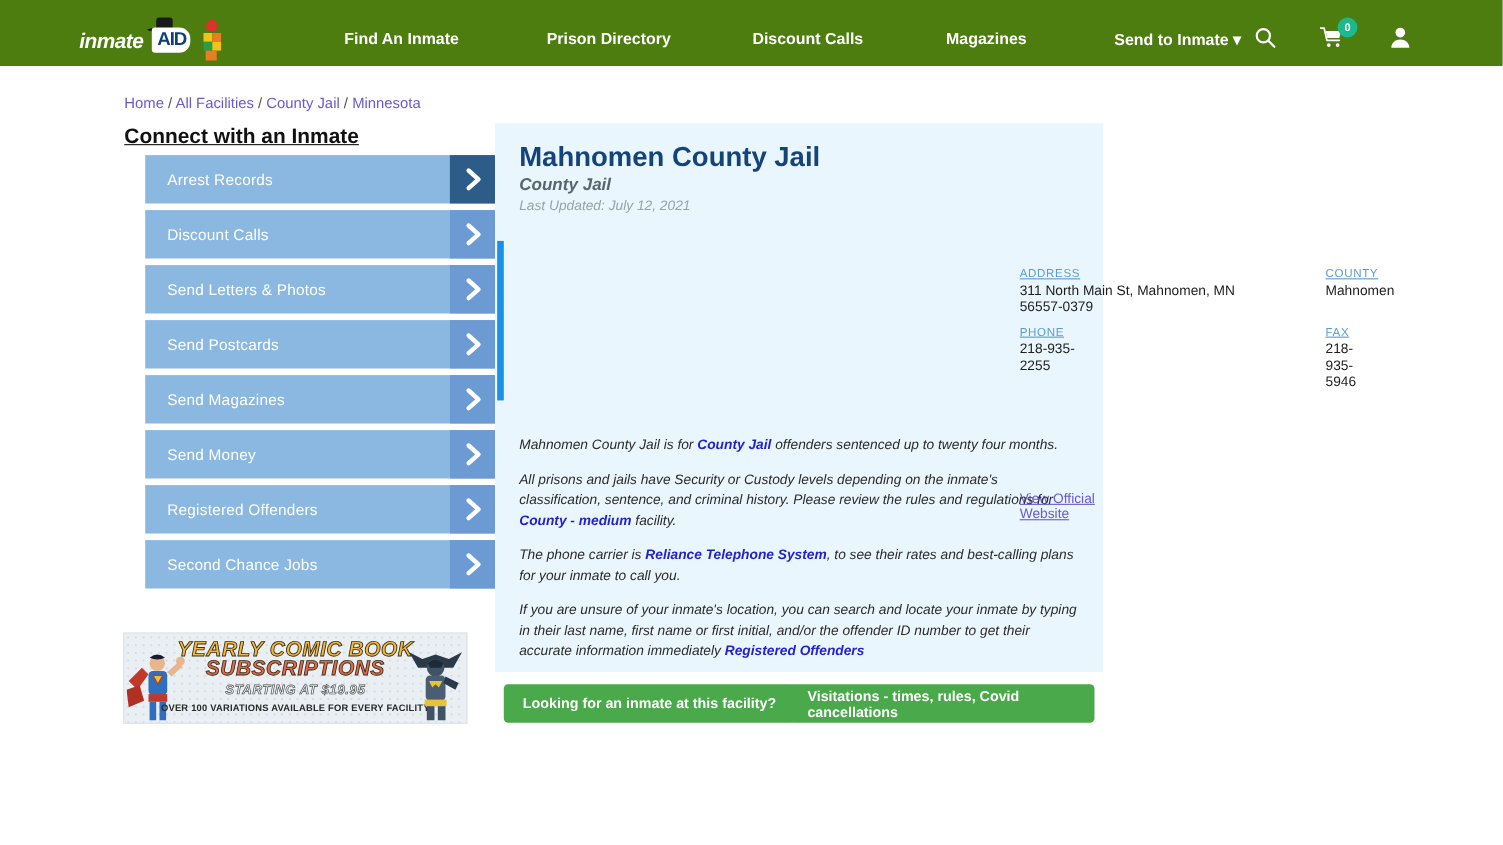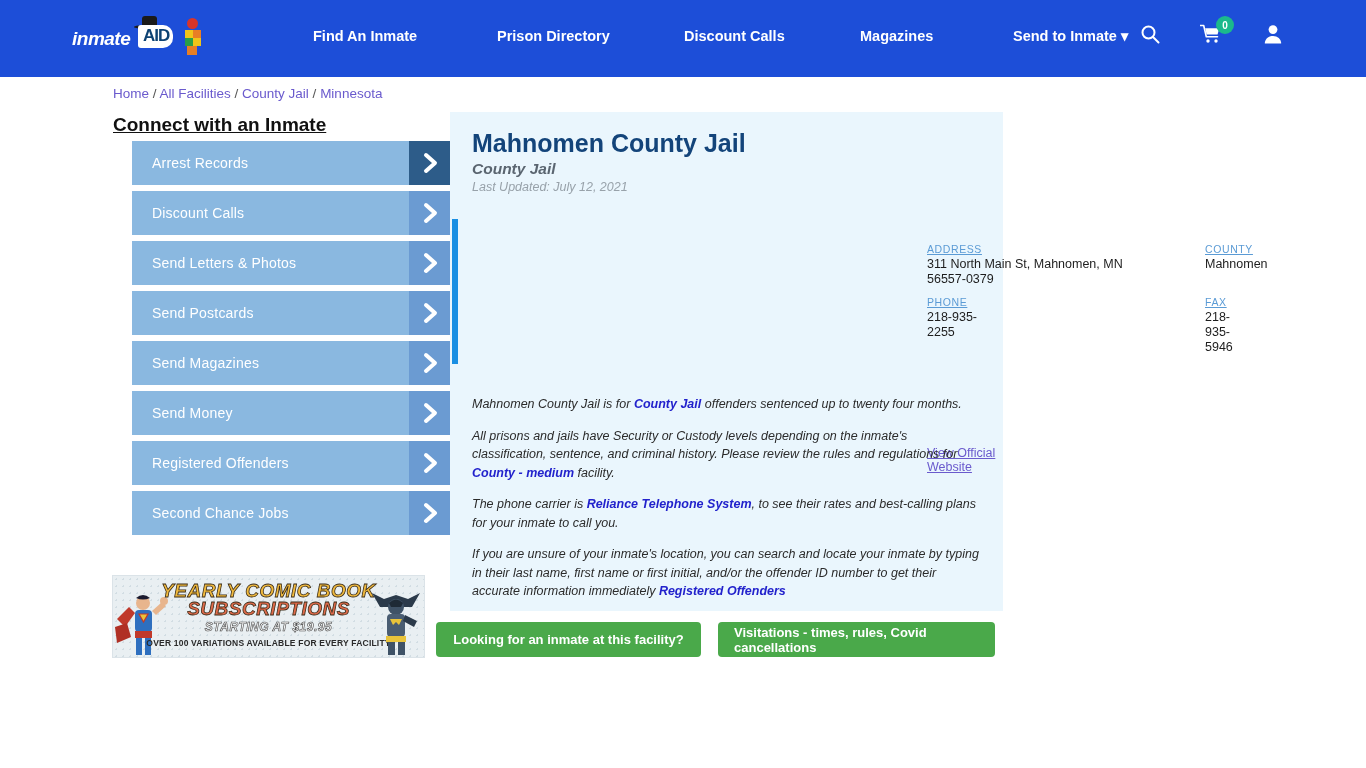--- a/index.html
+++ b/index.html
@@ -7,22 +7,22 @@
     margin: 0; padding: 0;
     width: 1366px; height: 768px;
     background: #ffffff;
     font-family: "Liberation Sans", sans-serif;
     overflow: hidden;
   }
 
   
   .topbar {
     position: absolute; top: 0; left: 0;
-    width: 1366px; height: 77px;
-    background: #1d4ed8;
+    width: 1366px; height: 60px;
+    background: #4d7c0f;
     display: flex; align-items: center;
   }
   .logo-wrap {
     position: absolute; left: 72px; top: 14px;
     width: 128px; height: 44px;
   }
   .logo-text {
     position: absolute; left: 0; top: 14px;
     font-size: 19px; font-weight: bold; font-style: italic;
     color: #ffffff; letter-spacing: -0.5px;
@@ -205,21 +205,21 @@
   }
 
   
   .gbtn {
     position: absolute; height: 35px;
     background: #4aa94a; border-radius: 4px;
     color: #ffffff; font-size: 13px; font-weight: bold;
     display: flex; align-items: center; justify-content: center;
     cursor: pointer; padding: 0 16px;
   }
-  #btn-find { left: 436px; top: 622px; width: 265px; }
+  #btn-find { left: 458px; top: 622px; width: 265px; }
   #btn-visit { left: 718px; top: 622px; width: 277px; }
 </style>
 </head>
 <body>
 
 <div class="topbar">
   <div class="logo-wrap">
     <div class="logo-text">inmate</div>
     <div class="logo-hat">
       <div class="crown"></div>

